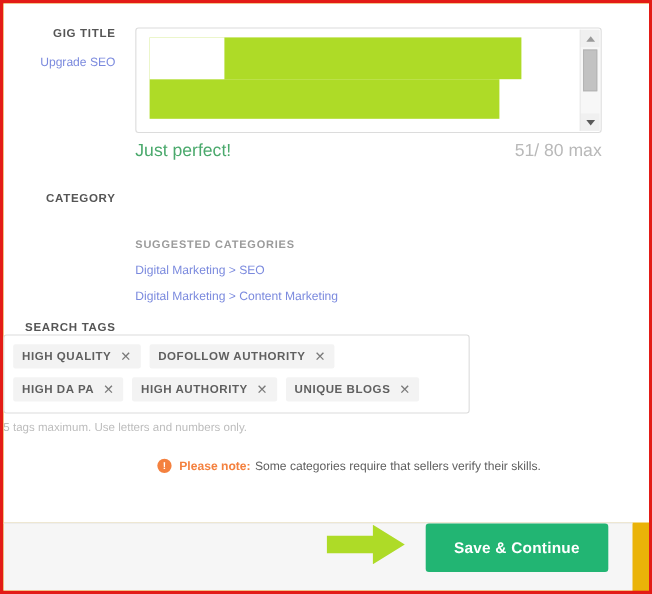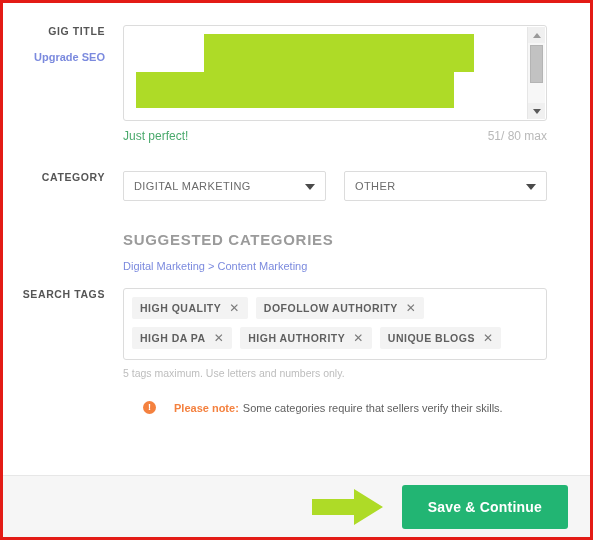--- a/index.html
+++ b/index.html
@@ -51,21 +51,21 @@
   }
 
   
   .gig-title-row {
     padding-top: 22px;
   }
   .upgrade-link {
     display: block;
     margin-top: 14px;
     font-size: 11px;
-    font-weight: bold;
+    font-weight: normal;
     letter-spacing: 0;
     color: #7b8ade;
     text-decoration: none;
     text-transform: none;
   }
 
   .title-box {
     position: relative;
     width: 424px;
     height: 96px;
@@ -144,21 +144,21 @@
     height: 36px;
     background: #c2c2c2;
     border: 1px solid #b4b4b4;
   }
 
   .title-meta {
     width: 424px;
     display: flex;
     justify-content: space-between;
     margin-top: 8px;
-    font-size: 12px;
+    font-size: 16px;
   }
   .meta-ok    { color: #4aa96c; }
   .meta-count { color: #b9b9b9; }
 
   
   .category-row { margin-top: 28px; }
   .selects {
     display: flex;
     gap: 18px;
   }
@@ -188,37 +188,37 @@
     border-right: 5px solid transparent;
     border-top: 6px solid #4a4a4a;
   }
 
   
   .suggested {
     margin-left: 120px;
     margin-top: 30px;
   }
   .suggested-head {
-    font-size: 15px;
+    font-size: 10px;
     font-weight: bold;
     letter-spacing: 0.7px;
     color: #9b9b9b;
     text-transform: uppercase;
   }
   .suggested-list { margin-top: 12px; }
   .suggested-list a {
     display: block;
     font-size: 11px;
     color: #7b8ade;
     text-decoration: none;
     margin-bottom: 12px;
   }
 
   
-  .tags-row { margin-top: 16px; }
+  .tags-row { margin-top: 16px; flex-direction: column; }
   .tags-box {
     width: 424px;
     min-height: 56px;
     box-sizing: border-box;
     border: 1px solid #dcdcdc;
     border-radius: 3px;
     background: #ffffff;
     padding: 8px 8px 2px 8px;
     display: flex;
     flex-wrap: wrap;
@@ -274,32 +274,30 @@
     font-weight: bold;
     line-height: 13px;
     text-align: center;
     margin-right: 7px;
     flex: 0 0 auto;
   }
   .note-strong {
     color: #f4813f;
     font-weight: bold;
     margin-right: 4px;
-    margin-left: 11px;
   }
 
   
   .footer {
     position: absolute;
-    left: 0; right: 0; bottom: 0;
+    left: 0; right: 15px; bottom: 0;
     height: 62px;
     background: #f6f6f6;
     border-top: 1px solid #e7e7e7;
     display: flex;
-    align-items: center;
     justify-content: flex-end;
     padding-right: 22px;
     box-sizing: border-box;
   }
   .save-btn {
     background: #22b573;
     color: #ffffff;
     border: none;
     border-radius: 3px;
     height: 44px;
@@ -356,37 +354,26 @@
         <div class="title-meta">
           <span class="meta-ok">Just perfect!</span>
           <span class="meta-count">51/ 80 max</span>
         </div>
 
       </div>
     </div>
 
     <div class="row category-row">
       <div class="row-label">CATEGORY</div>
-      <div class="row-field">
-        <div class="selects">
-          <div class="select">
-            <span>DIGITAL MARKETING</span>
-            <span class="caret"></span>
-          </div>
-          <div class="select">
-            <span>OTHER</span>
-            <span class="caret"></span>
-          </div>
-        </div>
-      </div>
     </div>
 
     <div class="suggested">
       <div class="suggested-head">SUGGESTED CATEGORIES</div>
       <div class="suggested-list">
+        <a href="#">Digital Marketing &gt; SEO</a>
         <a href="#">Digital Marketing &gt; Content Marketing</a>
       </div>
     </div>
 
     <div class="row tags-row">
       <div class="row-label">SEARCH TAGS</div>
       <div class="row-field">
         <div class="tags-box">
           <span class="chip">
             <span>HIGH QUALITY</span>

